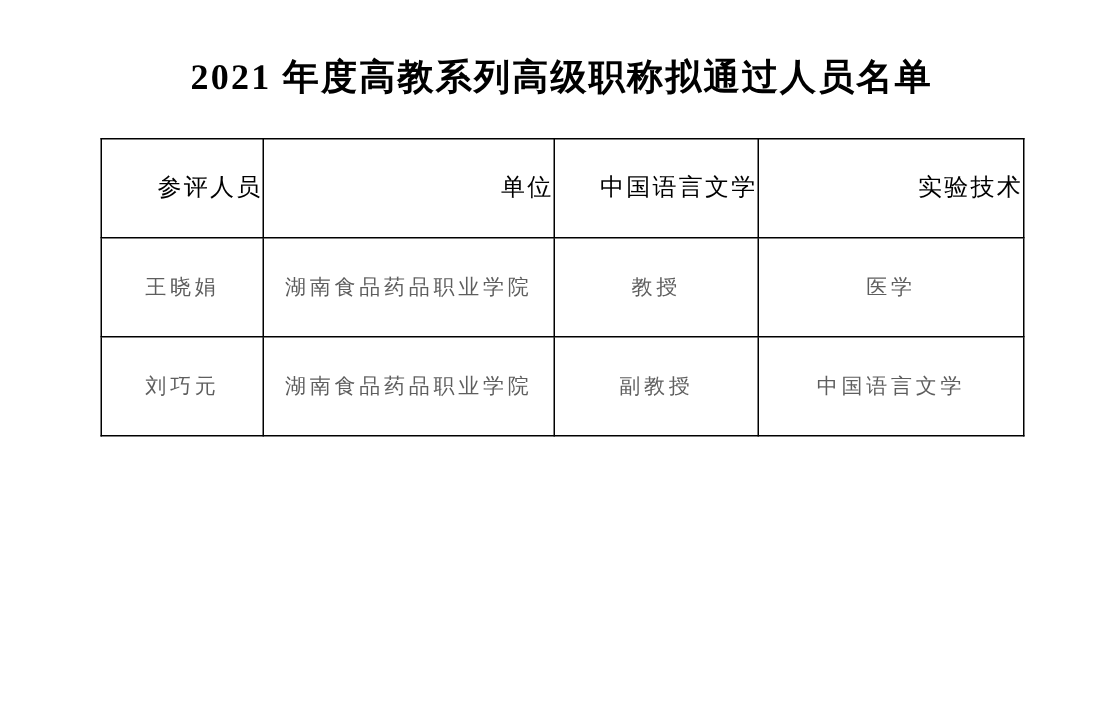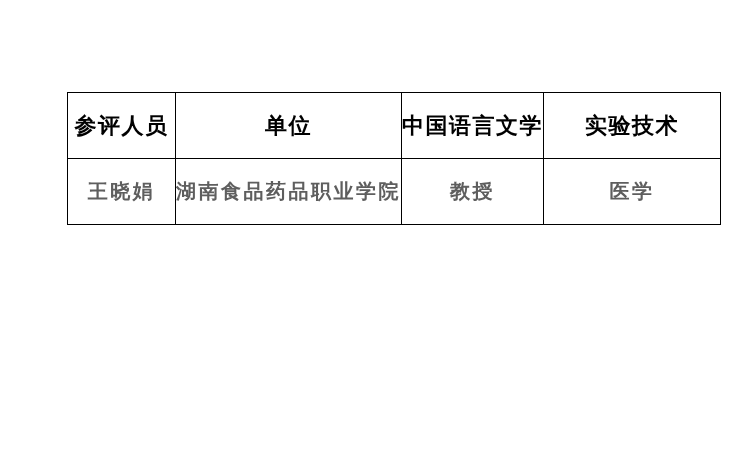--- a/index.html
+++ b/index.html
@@ -45,37 +45,39 @@
     border: 1.5px solid var(--border-color, #000000);
     height: 65px;
     padding: 0;
     text-align: center;
     vertical-align: middle;
     font-family: "Liberation Serif", serif;
     white-space: nowrap;
     overflow: hidden;
   }
   table.personnel th {
-    font-size: 22px;
-    font-weight: bold;
+    font-size: 16px;
+    font-weight: normal;
     letter-spacing: 1.5px;
     color: var(--header-text, #000000);
+    text-align: right;
   }
   table.personnel td {
-    font-size: 20px;
-    font-weight: bold;
+    font-size: 14px;
+    font-weight: normal;
     letter-spacing: 2.5px;
     color: var(--body-text, #5e5e5e);
   }
 </style>
 </head>
 <body>
 
 <div class="page">
 
+  <div class="doc-title">2021 年度高教系列高级职称拟通过人员名单</div>
 
   <table class="personnel">
     <colgroup>
       <col class="c1">
         <col class="c2">
         <col class="c3">
         <col class="c4">
     </colgroup>
     <thead>
       <tr>
@@ -85,16 +87,22 @@
         <th>实验技术</th>
       </tr>
     </thead>
     <tbody>
       <tr>
         <td>王晓娟</td>
         <td>湖南食品药品职业学院</td>
         <td>教授</td>
         <td>医学</td>
       </tr>
+      <tr>
+        <td>刘巧元</td>
+        <td>湖南食品药品职业学院</td>
+        <td>副教授</td>
+        <td>中国语言文学</td>
+      </tr>
     </tbody>
   </table>
 
 </div>
 
 </body></html>

